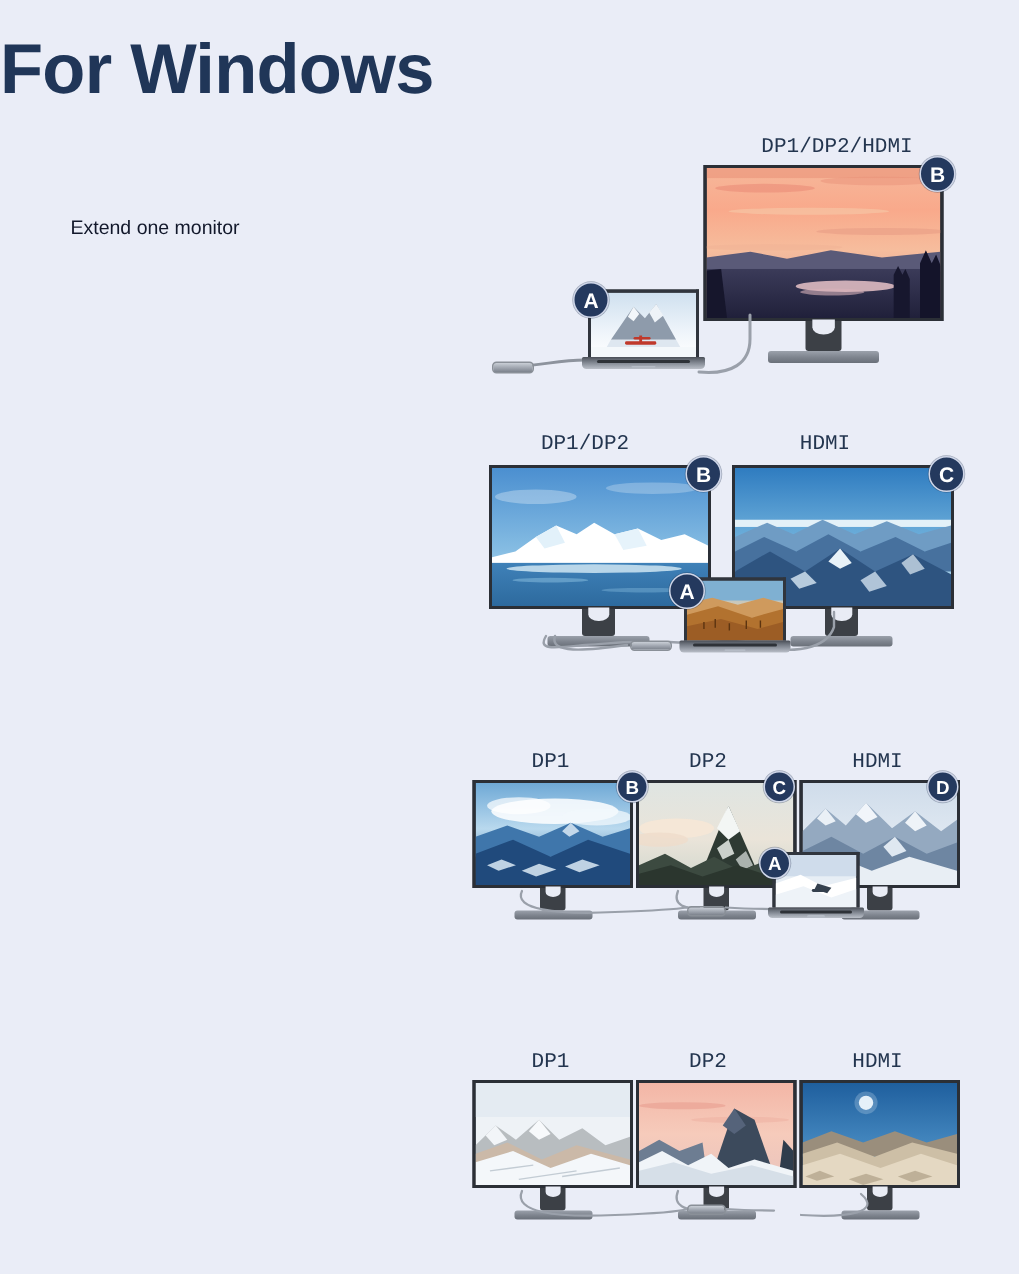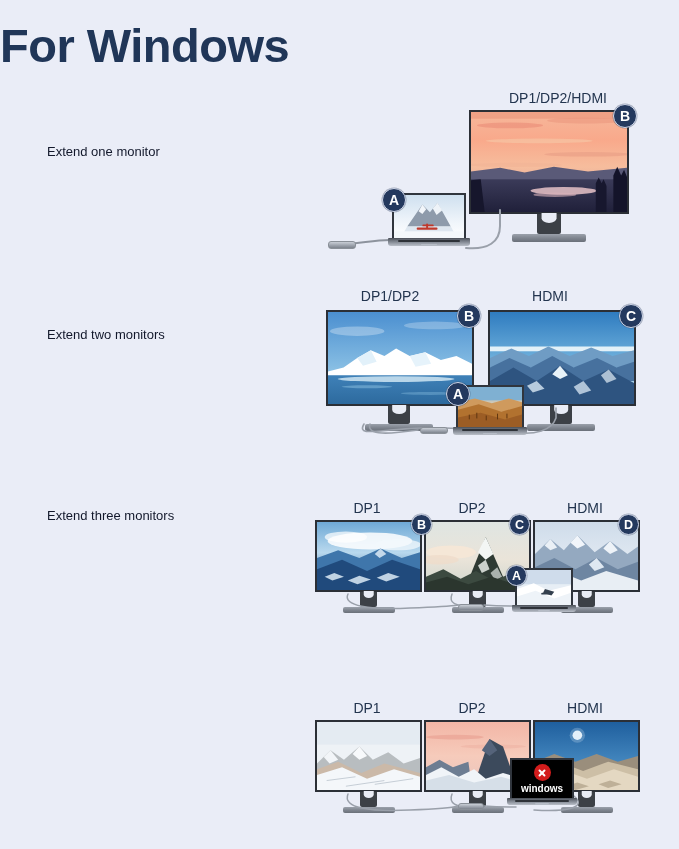--- a/index.html
+++ b/index.html
@@ -37,20 +37,21 @@
     width:215px;
   }
 
   
   .plabel{
     position:absolute;
     font-size:14px;
     color:#23354f;
     white-space:nowrap;
     text-align:center;
+    font-family:Liberation Mono, monospace;
   }
 
   
   .badge{
     position:absolute;
     width:24px;height:24px;border-radius:50%;
     background:#24395e;
     border:1.5px solid #cfd6e8;
     box-sizing:border-box;
     color:#fff;
@@ -229,21 +230,20 @@
   <div class="badge" style="left:382px;top:188px;">A</div>
 
   <div class="dock" style="left:328px;top:241px;width:26px;height:6px;"></div>
   <div class="cables" style="left:320px;top:200px;">
     <svg width="230" height="55" viewBox="0 0 230 55">
       <path d="M24 44 C 40 44, 52 40, 70 40" stroke="#8d939d" stroke-width="2" fill="none" stroke-linecap="round"></path>
       <path d="M146 48 C 168 50, 180 42, 180 26 L180 10" stroke="#9aa0aa" stroke-width="2" fill="none" stroke-linecap="round"></path>
     </svg>
   </div>
 
-  <div class="sect-head" style="left:47px;top:327px;">Extend two monitors</div>
 
   <div class="plabel" style="left:340px;top:288px;width:100px;">DP1/DP2</div>
   <div class="plabel" style="left:500px;top:288px;width:100px;">HDMI</div>
 
   <div class="monitor" style="left:326px;top:310px;width:148px;height:122px;">
     <div class="mon-frame" style="height:96px;">
       <div class="mon-screen">
         <div class="sc">
           <svg viewBox="0 0 148 96" preserveAspectRatio="none">
             <defs>
@@ -344,21 +344,20 @@
   <div class="dock" style="left:420px;top:427px;width:26px;height:5px;"></div>
   <div class="cables" style="left:340px;top:400px;">
     <svg width="280" height="48" viewBox="0 0 280 48">
       <path d="M24 24 C 18 34, 30 32, 50 30 C 66 29, 74 28, 82 28" stroke="#9aa0aa" stroke-width="1.6" fill="none" stroke-linecap="round"></path>
       <path d="M30 24 C 26 36, 50 34, 78 30" stroke="#9aa0aa" stroke-width="1.6" fill="none" stroke-linecap="round"></path>
       <path d="M106 28 C 128 30, 152 26, 178 24" stroke="#9aa0aa" stroke-width="1.6" fill="none" stroke-linecap="round"></path>
       <path d="M170 32 C 196 36, 212 30, 216 18 L216 8" stroke="#9aa0aa" stroke-width="1.6" fill="none" stroke-linecap="round"></path>
     </svg>
   </div>
 
-  <div class="sect-head" style="left:47px;top:508px;">Extend three monitors</div>
 
   <div class="plabel" style="left:325px;top:500px;width:84px;">DP1</div>
   <div class="plabel" style="left:430px;top:500px;width:84px;">DP2</div>
   <div class="plabel" style="left:540px;top:500px;width:90px;">HDMI</div>
 
   <div class="monitor" style="left:315px;top:520px;width:107px;height:96px;">
     <div class="mon-frame" style="height:72px;">
       <div class="mon-screen">
         <div class="sc">
           <svg viewBox="0 0 107 72" preserveAspectRatio="none">
@@ -565,34 +564,20 @@
               <path d="M78 62 l12 4 l-14 4 l-10 -4Z"></path>
             </g>
           </svg>
         </div>
       </div>
     </div>
     <div class="mon-neck" style="left:45px;top:72px;width:17px;height:15px;"></div>
     <div class="mon-base" style="left:28px;top:87px;width:52px;height:6px;"></div>
   </div>
 
-  <div class="laptop" style="left:510px;top:758px;width:64px;height:50px;">
-    <div class="lt-lid" style="height:40px;">
-      <div class="lt-screen">
-        <div class="win-err">
-          <div class="win-x"></div>
-          <div class="win-lbl">windows</div>
-        </div>
-      </div>
-    </div>
-    <div class="lt-base" style="top:40px;height:7px;">
-      <div class="lt-key"></div>
-      <div class="lt-pad"></div>
-    </div>
-  </div>
 
   <div class="dock" style="left:458px;top:803px;width:24px;height:5px;"></div>
   <div class="cables" style="left:330px;top:790px;">
     <svg width="310" height="30" viewBox="0 0 310 30">
       <path d="M18 4 C 12 18, 40 22, 80 20 C 108 19, 122 18, 128 16" stroke="#9aa0aa" stroke-width="1.5" fill="none" stroke-linecap="round"></path>
       <path d="M122 4 C 118 14, 128 17, 136 16" stroke="#9aa0aa" stroke-width="1.5" fill="none" stroke-linecap="round"></path>
       <path d="M154 16 C 168 17, 176 17, 186 17" stroke="#9aa0aa" stroke-width="1.5" fill="none" stroke-linecap="round"></path>
       <path d="M244 6 C 258 18, 236 22, 204 20" stroke="#9aa0aa" stroke-width="1.5" fill="none" stroke-linecap="round"></path>
     </svg>
   </div>

